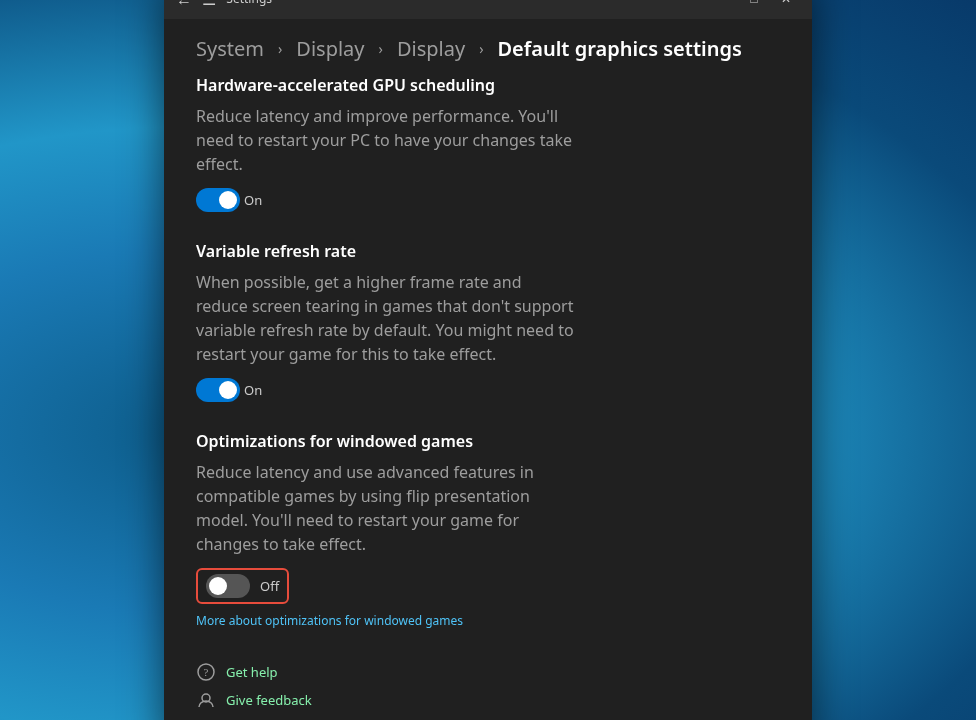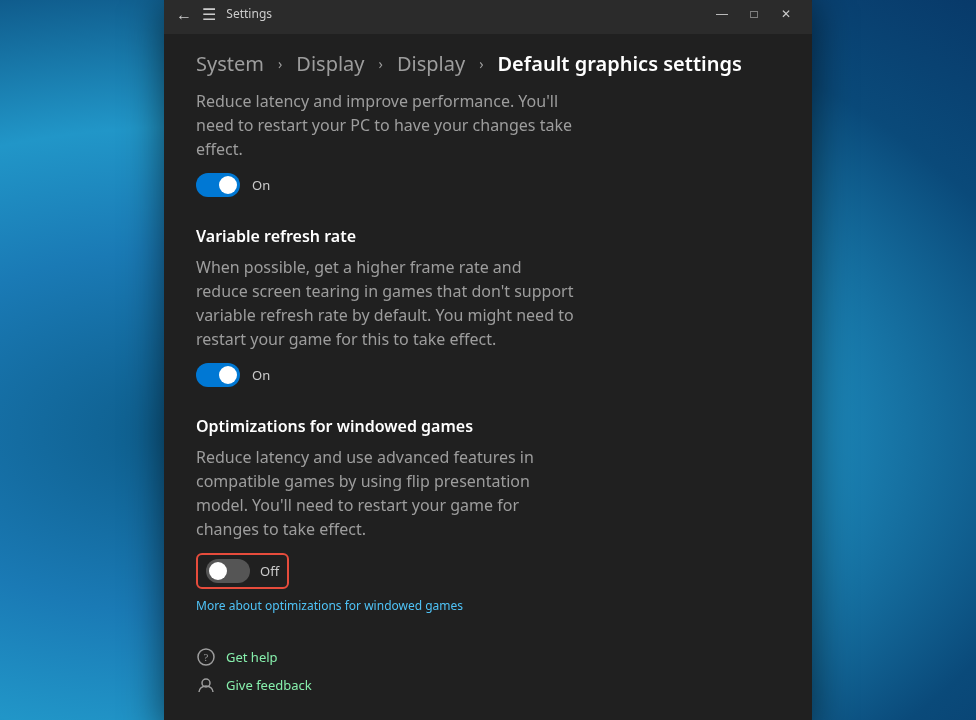--- a/index.html
+++ b/index.html
@@ -121,21 +121,21 @@
       font-size: 16px;
       color: #9d9d9d;
       line-height: 1.5;
       margin-bottom: 12px;
       max-width: 380px;
     }
 
     .toggle-row {
       display: flex;
       align-items: center;
-      gap: 12px;
+      gap: 4px;
     }
 
     .toggle {
       position: relative;
       width: 44px;
       height: 24px;
       border-radius: 12px;
       cursor: pointer;
       transition: background 0.2s;
       flex-shrink: 0;
@@ -245,20 +245,21 @@
       <span class="crumb">System</span>
       <span class="sep">›</span>
       <span class="crumb">Display</span>
       <span class="sep">›</span>
       <span class="crumb">Display</span>
       <span class="sep">›</span>
       <span class="crumb active">Default graphics settings</span>
     </div>
 
     <div class="section">
+      <div class="section-title">Hardware-accelerated GPU scheduling</div>
       <div class="section-desc">Reduce latency and improve performance. You'll need to restart your PC to have your changes take effect.</div>
       <div class="toggle-row">
         <div class="toggle on">
           <div class="toggle-thumb"></div>
         </div>
         <span class="toggle-label">On</span>
       </div>
     </div>
 
     <div class="section">

